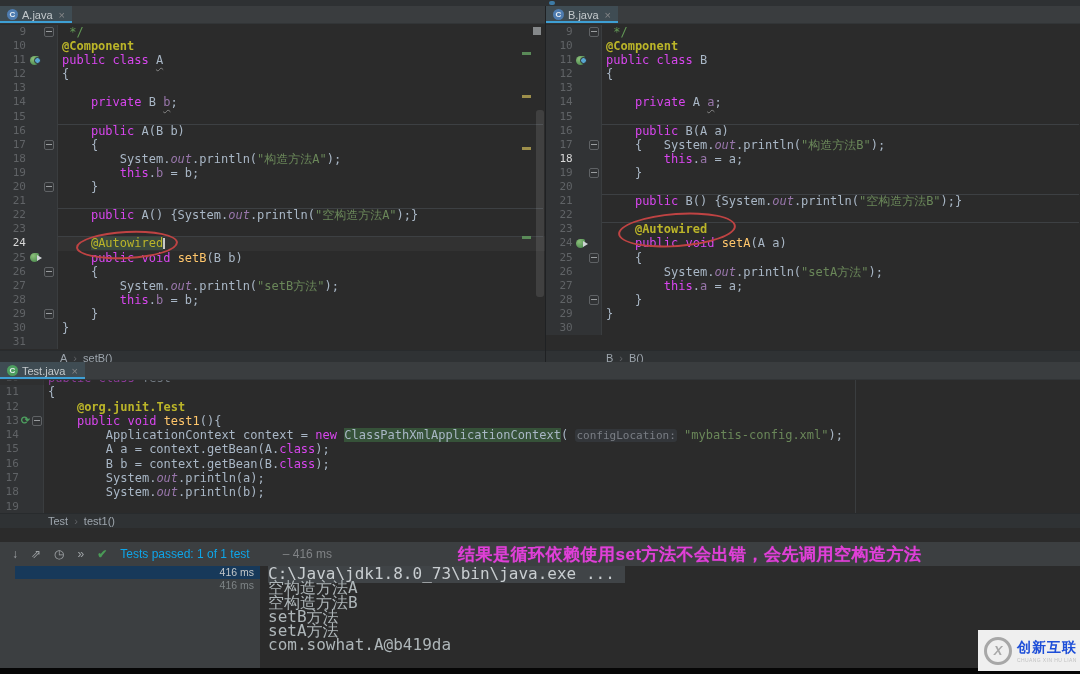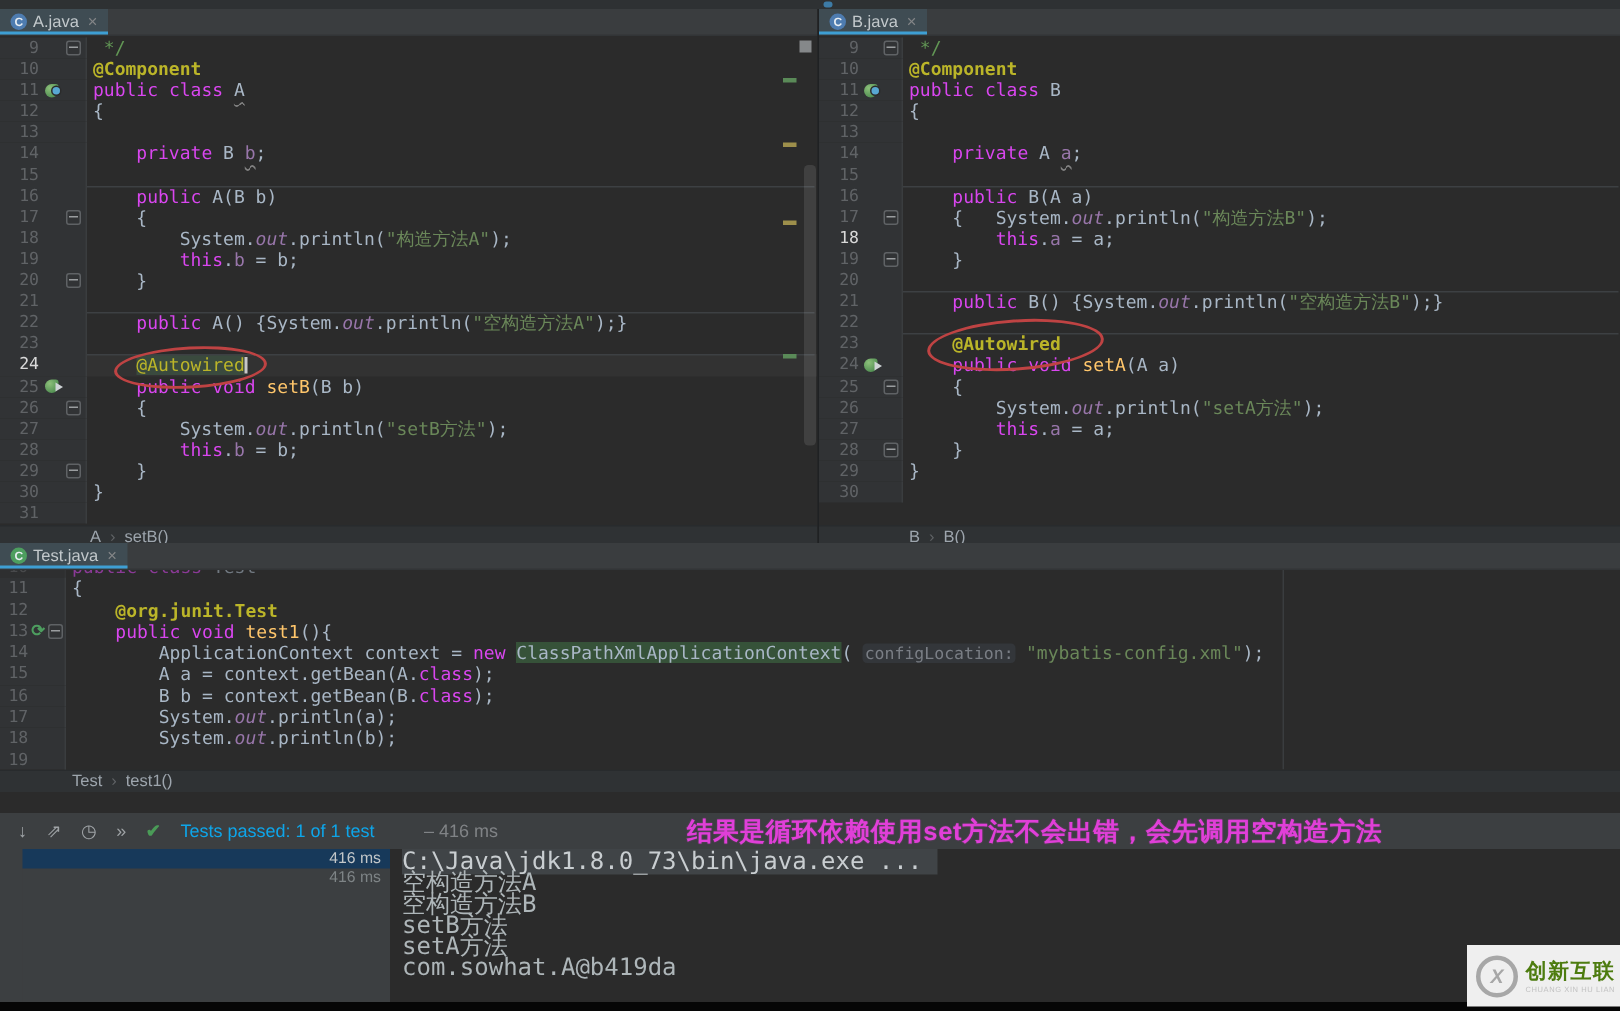--- a/index.html
+++ b/index.html
@@ -106,21 +106,21 @@
   .cline .csel{background:#404447;color:#c9ced1;padding-right:10px;}
   
   #pink-note{position:absolute;left:458px;top:543px;z-index:7;font:bold 17px "Liberation Sans",sans-serif;
              color:#e03fd8;letter-spacing:.5px;white-space:nowrap;text-shadow:0 0 1px rgba(224,63,216,.55);}
   #bottom-bar{position:absolute;left:0;top:668px;width:1080px;height:6px;background:#060606;z-index:5;}
   #watermark{position:absolute;left:978px;top:630px;width:102px;height:41px;background:#efefef;z-index:8;
              display:flex;align-items:center;gap:5px;padding-left:6px;box-sizing:border-box;}
   .wm-logo{width:22px;height:22px;border:3px solid #a7a7a7;border-radius:50%;display:flex;align-items:center;
            justify-content:center;font:bold italic 13px "Liberation Sans",sans-serif;color:#a7a7a7;flex:0 0 auto;}
   .wm-text{display:flex;flex-direction:column;line-height:1.1;}
-  .wm-title{font:bold 14px "Liberation Sans",sans-serif;color:#4d7c0f;letter-spacing:1px;text-align:center;}
+  .wm-title{font:bold 14px "Liberation Sans",sans-serif;color:#1d4ed8;letter-spacing:1px;text-align:center;}
   .wm-sub{font:5px "Liberation Sans",sans-serif;color:#c2c2c2;letter-spacing:.4px;}
 </style>
 </head>
 <body>
 
 <div id="top-strip">
     <span class="dot"></span>
   </div>
 
 <div class="group" id="left-group">

